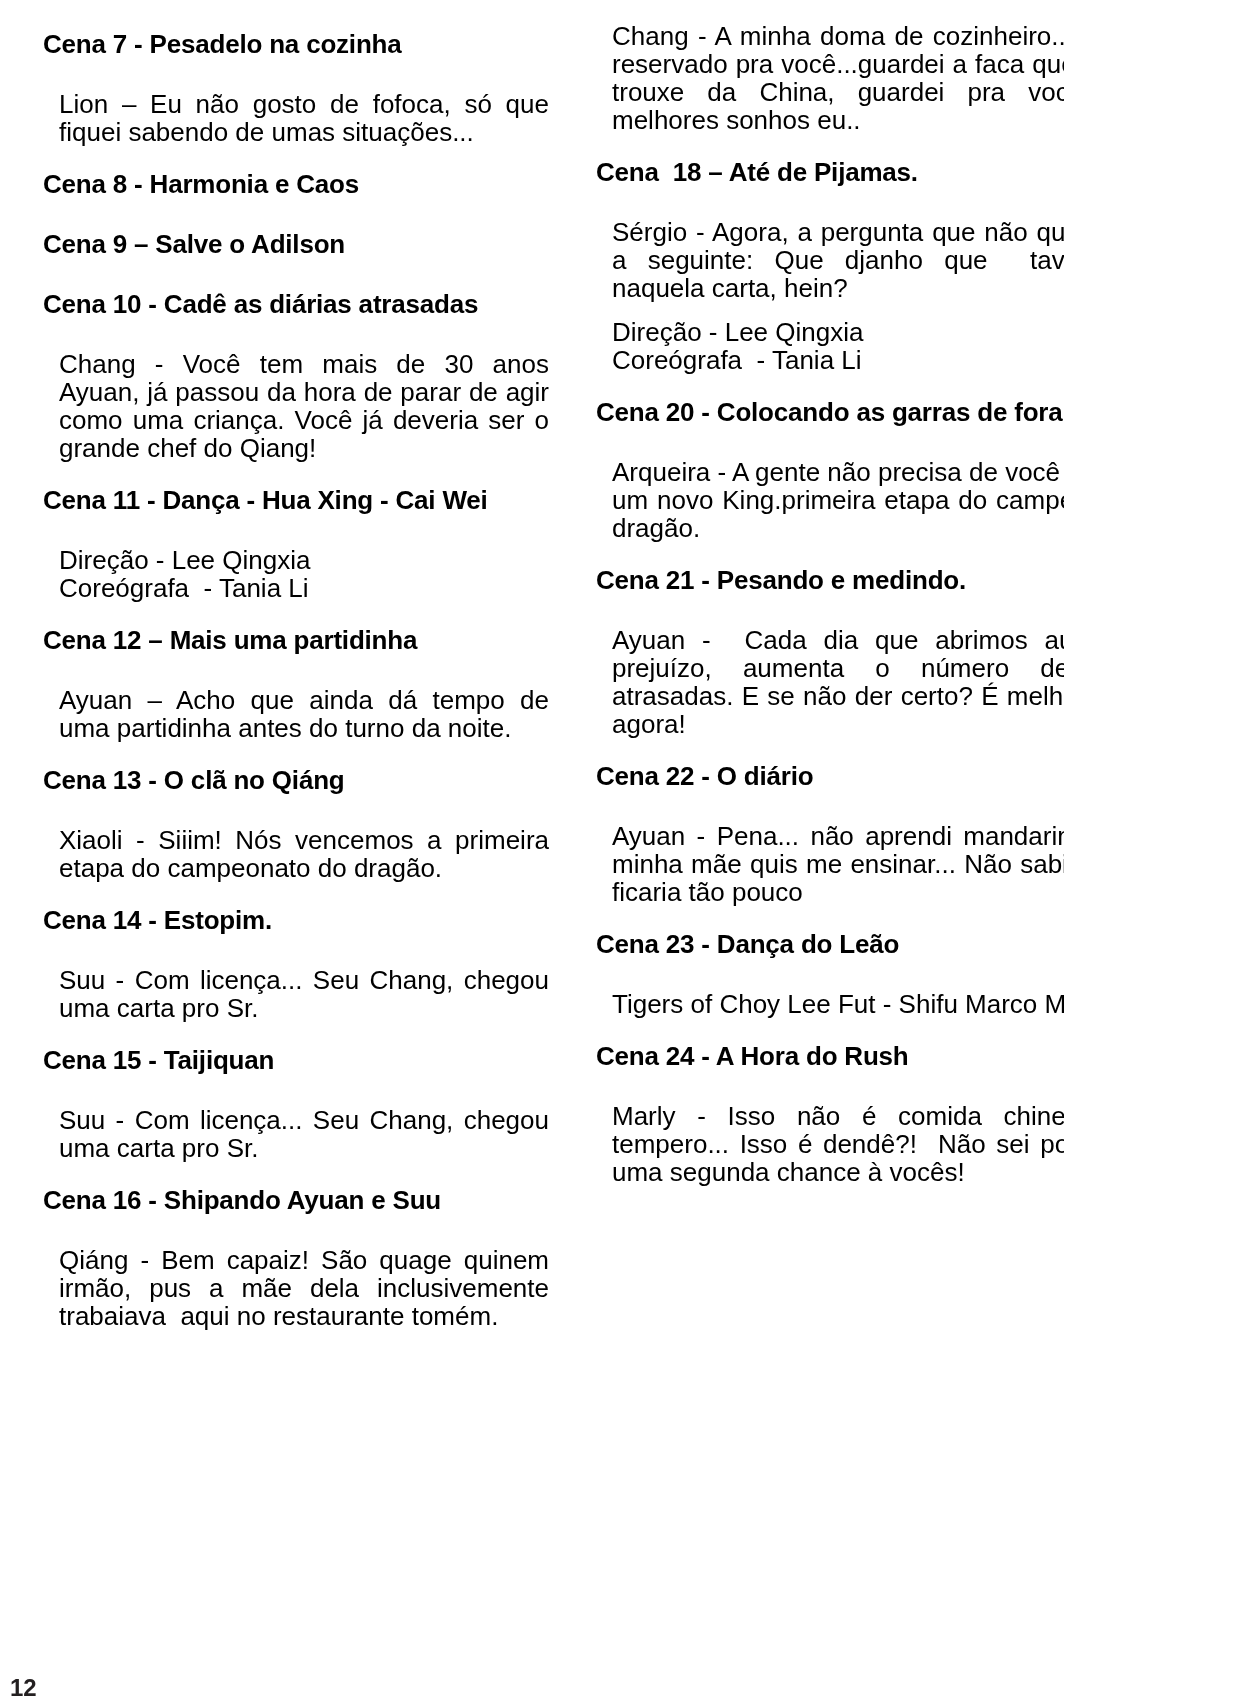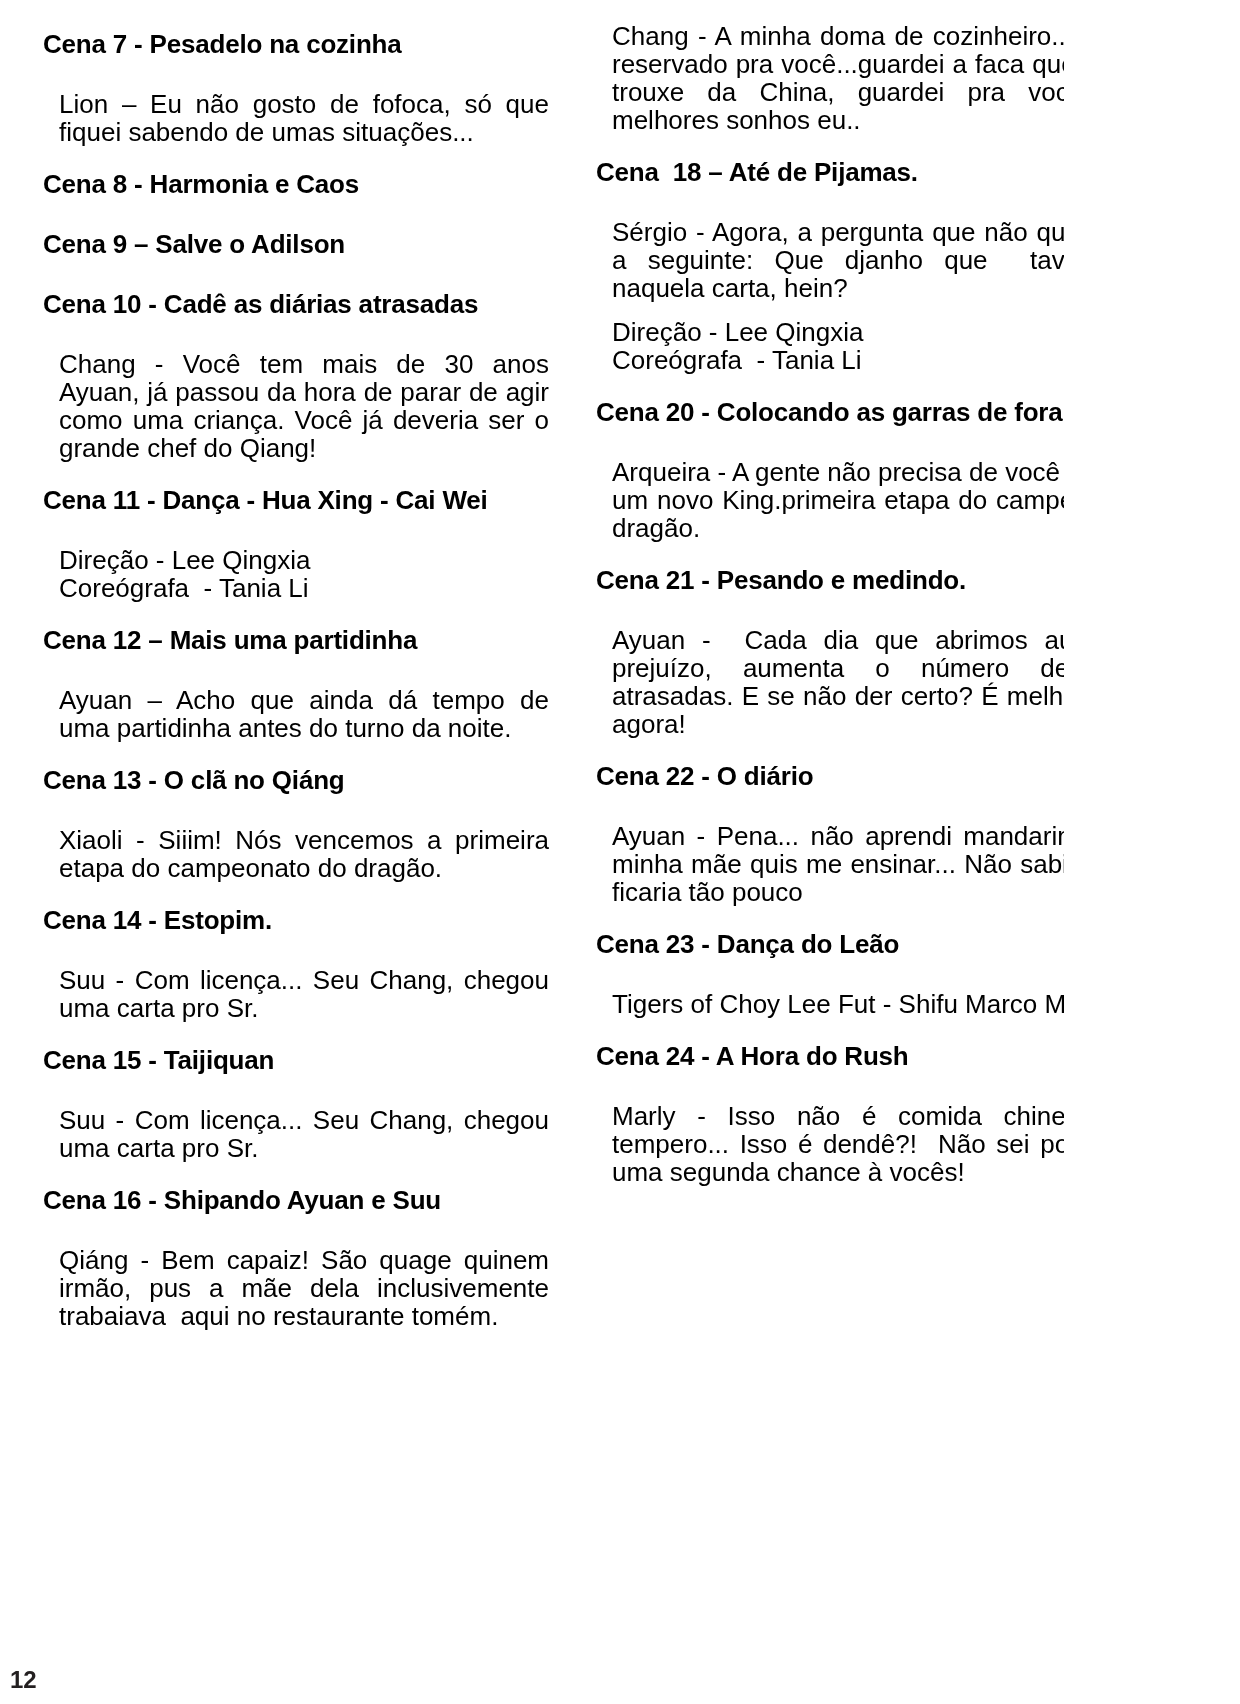--- a/index.html
+++ b/index.html
@@ -41,21 +41,21 @@
     font-weight: 400;
     line-height: 28px;
     margin: 16px;
     text-align: justify;
     letter-spacing: 0;
     white-space: pre-wrap;
   }
   .page-number {
     position: absolute;
     left: 10px;
-    bottom: 10px;
+    bottom: 2px;
     font-size: 24px;
     font-weight: 700;
     color: #231f20;
   }
 </style>
 </head>
 <body>
 
 <div class="page">
   <div class="columns">

